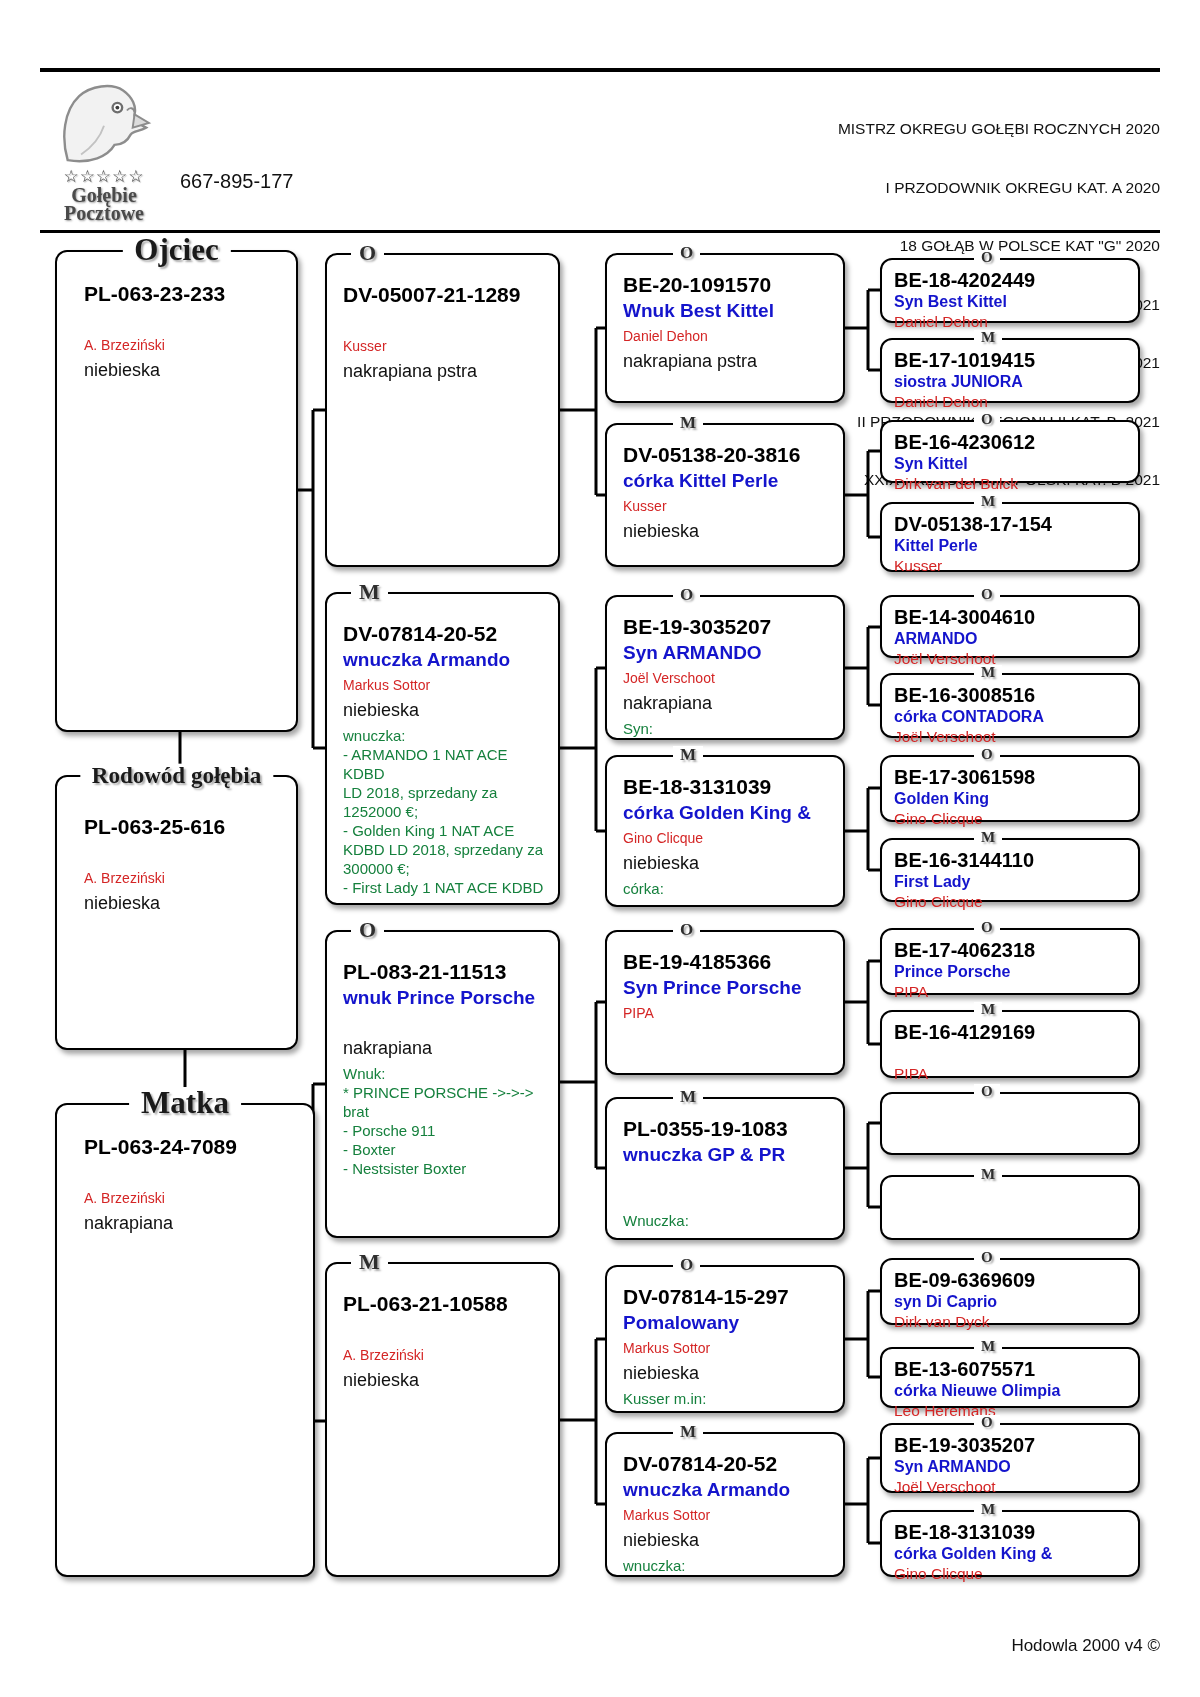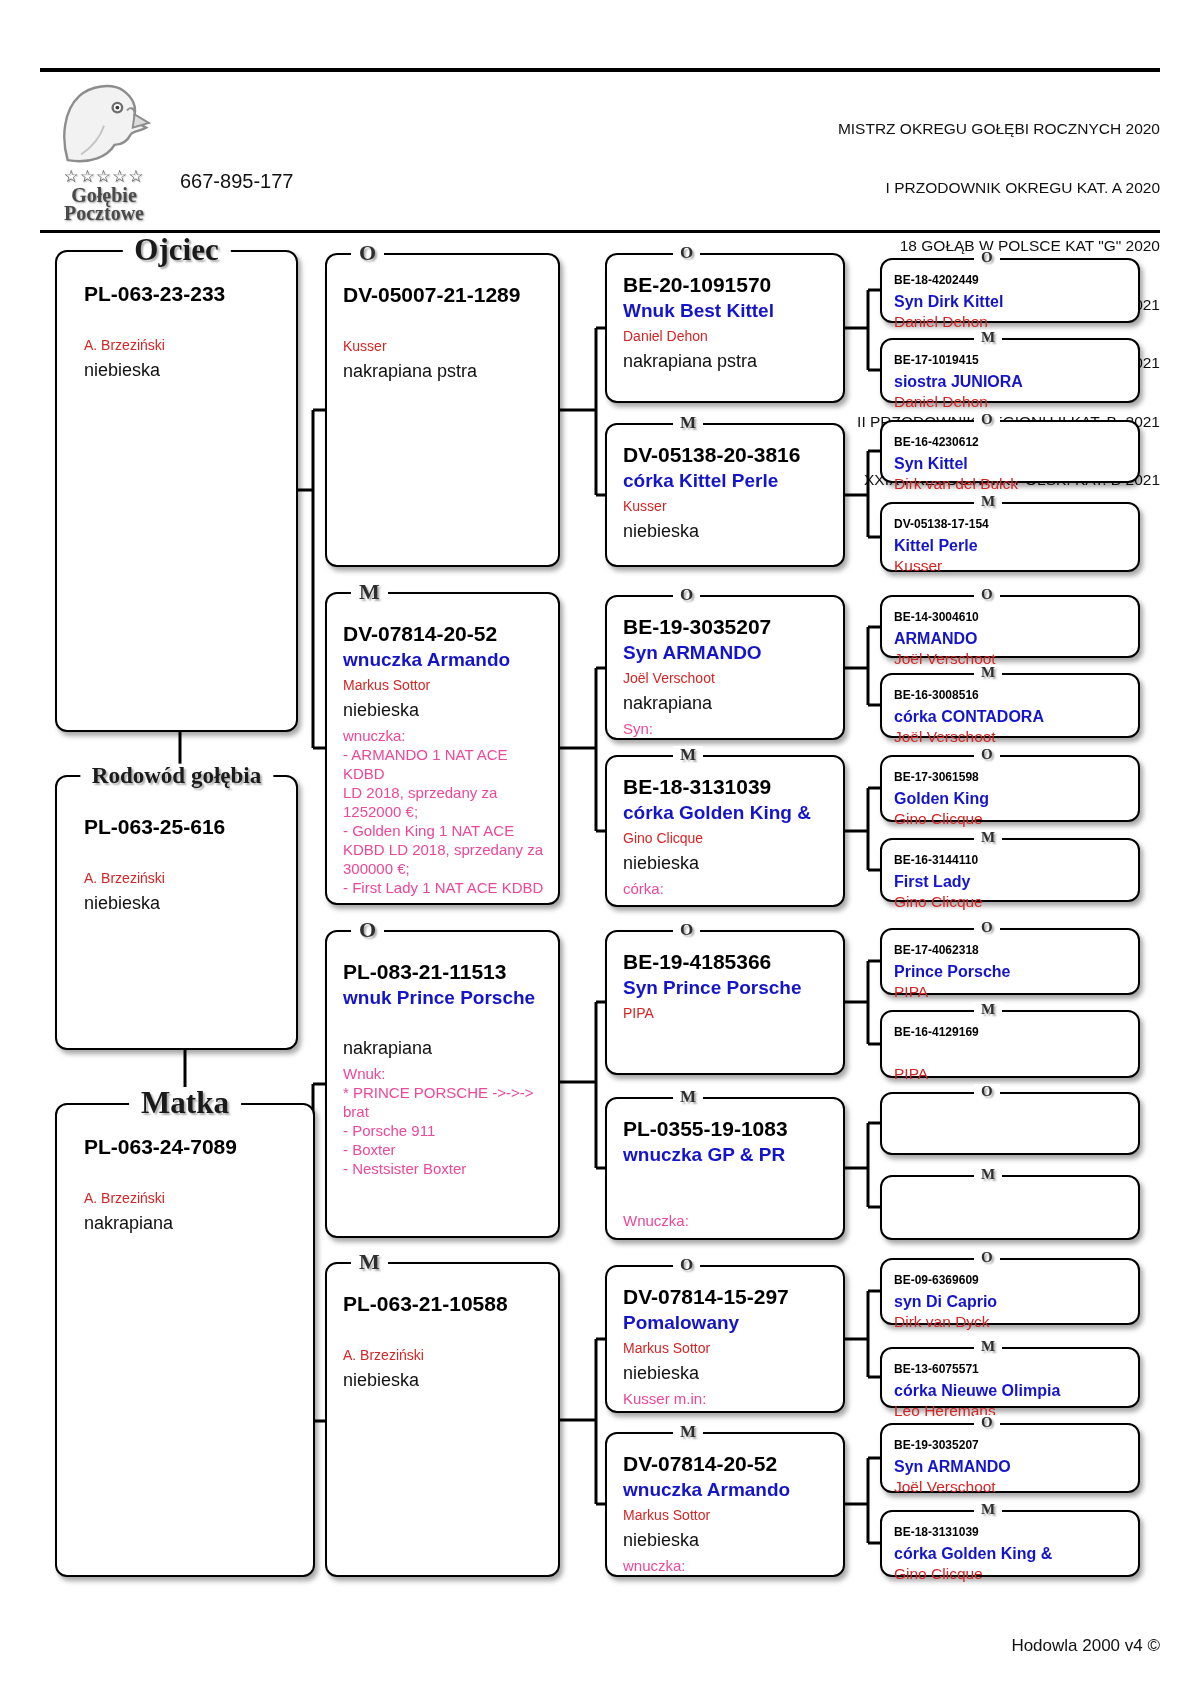--- a/index.html
+++ b/index.html
@@ -27,22 +27,22 @@
   .col4 .sex{left:92px;top:-10px;font-size:15px;padding:0 7px;}
   .col1{padding:28px 12px 0 27px;}
   .pad-lg{padding-top:36px;}
   .col2{padding:26px 12px 0 16px;}
   .col3{padding:16px 10px 0 16px;}
   .col4{padding:8px 8px 0 12px;}
   .ring{font-size:21px;font-weight:bold;color:#000;line-height:27px;white-space:nowrap;}
   .bname{font-size:19px;font-weight:bold;color:#1414cc;line-height:26px;min-height:26px;white-space:nowrap;}
   .fanc{font-size:14px;color:#d42525;line-height:25px;min-height:25px;}
   .fcol{font-size:18px;color:#111;line-height:25px;}
-  .note{font-size:15px;color:#ec4899;line-height:19px;white-space:pre-line;margin-top:3px;}
-  .col4 .ring{font-size:12px;line-height:24px;}
+  .note{font-size:15px;color:#15803d;line-height:19px;white-space:pre-line;margin-top:3px;}
+  .col4 .ring{font-size:20px;line-height:24px;}
   .col4 .bname{font-size:16px;line-height:20px;min-height:20px;}
   .col4 .fanc{font-size:15.5px;line-height:19px;}
   .pin-note .note{position:absolute;left:16px;bottom:8px;margin:0;}
   #connectors{position:absolute;left:0;top:0;pointer-events:none;}
   #footer-credit{position:absolute;right:40px;top:1636px;font-size:17px;color:#111;}
 </style>
 </head>
 <body>
 
 <div id="page">
@@ -220,21 +220,21 @@
     <div class="ring">DV-07814-20-52</div>
     <div class="bname">wnuczka Armando</div>
     <div class="fanc">Markus Sottor</div>
     <div class="fcol">niebieska</div>
     <div class="note">wnuczka:</div>
   </div>
 
   <div class="pbox col4" style="left:880px;top:258px;width:260px;height:65px">
     <span class="sex">O</span>
     <div class="ring">BE-18-4202449</div>
-    <div class="bname">Syn Dirk Kittel</div>
+    <div class="bname">Syn Best Kittel</div>
     <div class="fanc">Daniel Dehon</div>
   </div>
   <div class="pbox col4" style="left:880px;top:338px;width:260px;height:65px">
     <span class="sex">M</span>
     <div class="ring">BE-17-1019415</div>
     <div class="bname">siostra JUNIORA</div>
     <div class="fanc">Daniel Dehon</div>
   </div>
   <div class="pbox col4" style="left:880px;top:420px;width:260px;height:63px">
     <span class="sex">O</span>

